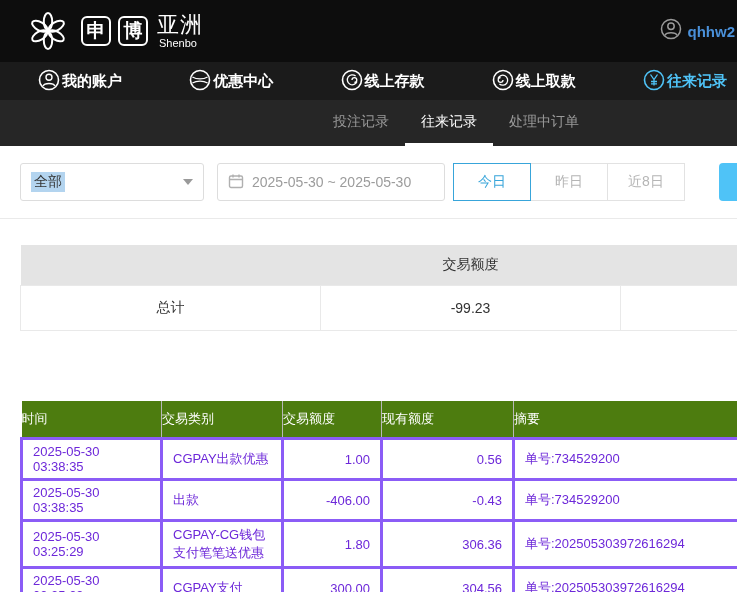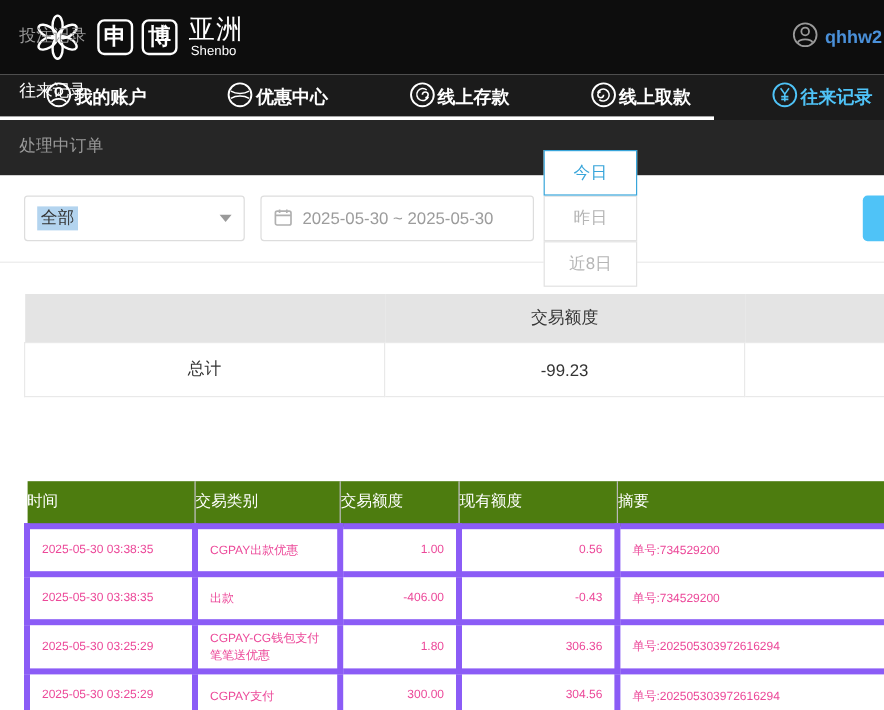--- a/index.html
+++ b/index.html
@@ -23,39 +23,39 @@
   
   .mainnav { height:38px; background:#1b1b1b; display:flex; align-items:center;
     justify-content:space-between; padding:0 10px 0 38px; }
   .nav-item { display:flex; align-items:center; gap:2px; color:#fff; font-size:15px;
     font-weight:bold; cursor:pointer; white-space:nowrap; }
   .nav-item.active { color:#4fc3f7; }
   .nav-item.active svg circle, .nav-item.active svg path { stroke:#4fc3f7; }
 
   
   .tabbar { height:46px; background:#262626; display:flex; justify-content:flex-end;
-    padding-right:142px;flex-direction:column; }
+    padding-right:142px; }
   .tab { line-height:43px; padding:0 16px; font-size:14px; color:#9a9a9a;
     cursor:pointer; border-bottom:3px solid transparent; white-space:nowrap; }
   .tab.active { color:#fff; border-bottom-color:#fff; }
 
   
   .content { padding:12px 20px 0 20px; position:relative; }
 
   .filter-row { display:flex; align-items:center; margin-top:4px; position:relative; height:40px; }
   .select-box { width:184px; height:38px; border:1px solid #ddd; border-radius:3px;
     display:flex; align-items:center; justify-content:space-between; padding:0 10px;
     cursor:pointer; background:#fff; }
   .select-box .val { font-size:14px; color:#333; background:#b3d4ef; padding:1px 3px; }
   .chev { width:0; height:0; border-left:5px solid transparent; border-right:5px solid transparent;
     border-top:6px solid #9a9a9a; }
   .date-box { width:228px; height:38px; border:1px solid #ddd; border-radius:3px;
     margin-left:13px; display:flex; align-items:center; gap:8px; padding:0 10px;
     color:#9c9c9c; font-size:14px; cursor:pointer; background:#fff; white-space:nowrap; }
-  .day-btns { display:flex; margin-left:9px;flex-direction:column; }
+  .day-btns { display:flex; margin-left:9px; }
   .day-btn { height:38px; min-width:78px; border:1px solid #e2e2e2; background:#fff;
     color:#b5b5b5; font-size:14px; display:flex; align-items:center; justify-content:center;
     cursor:pointer; margin-left:-1px; }
   .day-btn.active { border-color:#38a5da; color:#38a5da; position:relative; z-index:1; }
   .partial-btn { position:absolute; top:1px; right:-40px; width:38px; height:38px;
     background:#4fc3f7; border-radius:4px; cursor:pointer; }
 
   .divider { margin:16px -20px 0 -20px; border-top:1px solid #eaeaea; }
 
   
@@ -63,21 +63,21 @@
   .sum-head td { background:#e4e4e4; height:40px; text-align:center; font-size:14px;
     color:#333; }
   .sum-body td { border:1px solid #e9e9e9; height:45px; text-align:center; font-size:14px;
     color:#333; background:#fff; }
 
   
   .data-table { border-collapse:collapse; table-layout:fixed; width:780px; margin-top:70px; }
   .data-table thead th { background:#4d7c0f; color:#fff; font-weight:normal; font-size:13px;
     height:38px; text-align:left; border-right:1px solid #b8b8b8; }
   .data-table thead th:last-child { border-right:none; }
-  .data-table tbody td { border:5px solid #8b5cf6; font-size:10px; color:#ec4899;
+  .data-table tbody td { border:3px solid #8b5cf6; font-size:13px; color:#6d28d9;
     height:40px; padding:4px 10px; background:#fff; }
   .al { text-align:left; }
   .ar { text-align:right; }
 </style>
 </head>
 <body>
 
 <header class="topbar">
   <div class="brand">
     <span class="flower">

